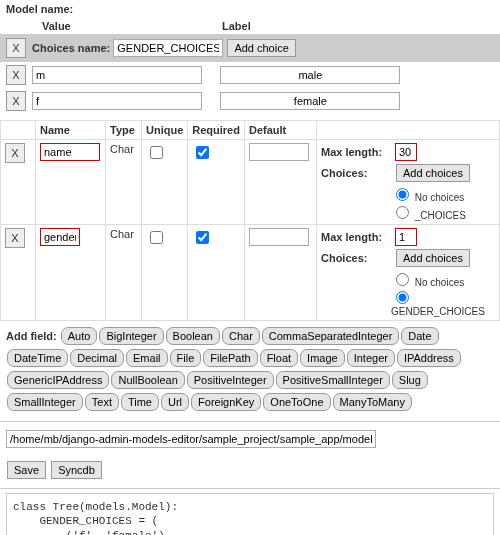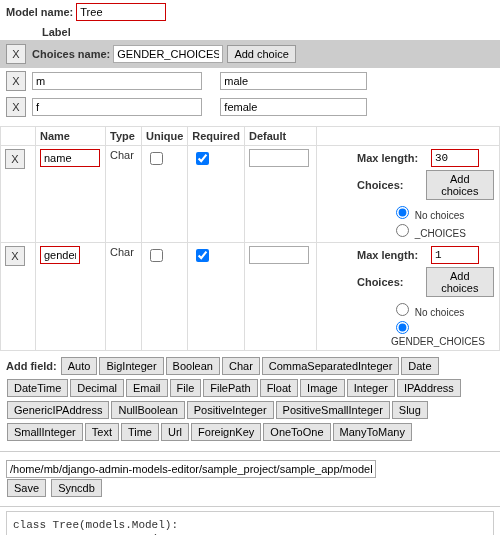--- a/index.html
+++ b/index.html
@@ -63,51 +63,51 @@
     text-align: left;
   }
   table.fields th { font-weight: bold; }
   .sidecell { font-size: 11px; }
   .sidecell .siderow {
     display: flex;
     align-items: center;
     margin-bottom: 2px;
     gap: 4px;
   }
-  .siderow .slabel { font-weight: bold; width: 70px; margin-left: 36px; }
-  .siderow input[type="text"] { width: 48px; font-family: Liberation Mono, monospace; }
+  .siderow .slabel { font-weight: bold; width: 70px; }
+  .siderow input[type="text"] { width: 22px; }
   .radio-row { font-size: 10px; margin-left: 70px; }
   .section { padding: 4px 6px; }
-  .fieldtype-btns .btn { margin: 2px 1px; }
+  .fieldtype-btns .btn { margin: 2px 1px; border-radius: 7px; }
   .filepath-input { width: 370px; }
   .codebox {
     border: 1px solid #ccc;
     margin: 4px 6px;
     padding: 6px;
     font-family: "Courier New", monospace;
     font-size: 11px;
     white-space: pre;
     line-height: 1.3;
     overflow: auto;
   }
   hr { border: none; border-top: 1px solid #ccc; margin: 4px 0; }
   .value-col { width: 170px; }
-  .label-col { width: 147px; }
+  .label-col { width: 180px; text-align: center; }
 </style>
 </head>
 <body>
 
 <div class="row pad">
   <span class="label">Model name:</span>
   &nbsp;
-  <input type="text" class="red-outline" style="width: 90px;" value="Tree">
 </div>
 
 <div class="headrow">
   <div style="width:36px"></div>
+  <div style="width:180px">Value</div>
   <div style="width:180px">Label</div>
 </div>
 
 <div class="choices-header">
   <div class="xbtn">X</div>
   <span class="label">Choices name:</span>
   &nbsp;
   <input type="text" style="width: 110px;" value="GENDER_CHOICES">
   &nbsp;
   <button class="btn">Add choice</button>
@@ -179,21 +179,21 @@
 </table>
 
 <div class="section">
   <span class="label">Add field:</span>
   <span id="fieldtypes" class="fieldtype-btns"><button class="btn">Auto</button><button class="btn">BigInteger</button><button class="btn">Boolean</button><button class="btn">Char</button><button class="btn">CommaSeparatedInteger</button><button class="btn">Date</button><button class="btn">DateTime</button><button class="btn">Decimal</button><button class="btn">Email</button><button class="btn">File</button><button class="btn">FilePath</button><button class="btn">Float</button><button class="btn">Image</button><button class="btn">Integer</button><button class="btn">IPAddress</button><button class="btn">GenericIPAddress</button><button class="btn">NullBoolean</button><button class="btn">PositiveInteger</button><button class="btn">PositiveSmallInteger</button><button class="btn">Slug</button><button class="btn">SmallInteger</button><button class="btn">Text</button><button class="btn">Time</button><button class="btn">Url</button><button class="btn">ForeignKey</button><button class="btn">OneToOne</button><button class="btn">ManyToMany</button></span>
 </div>
 <hr>
 
 <div class="section">
   <input type="text" class="filepath-input" value="/home/mb/django-admin-models-editor/sample_project/sample_app/models.py" style="">
-  <div style="margin-top:0">
+  <div style="margin-top:12px">
     <button class="btn">Save</button>
     <button class="btn">Syncdb</button>
   </div>
 </div>
 <hr>
 
 <div class="codebox">class Tree(models.Model):
     GENDER_CHOICES = (
         ('f', 'female'),
         ('m', 'male'),

